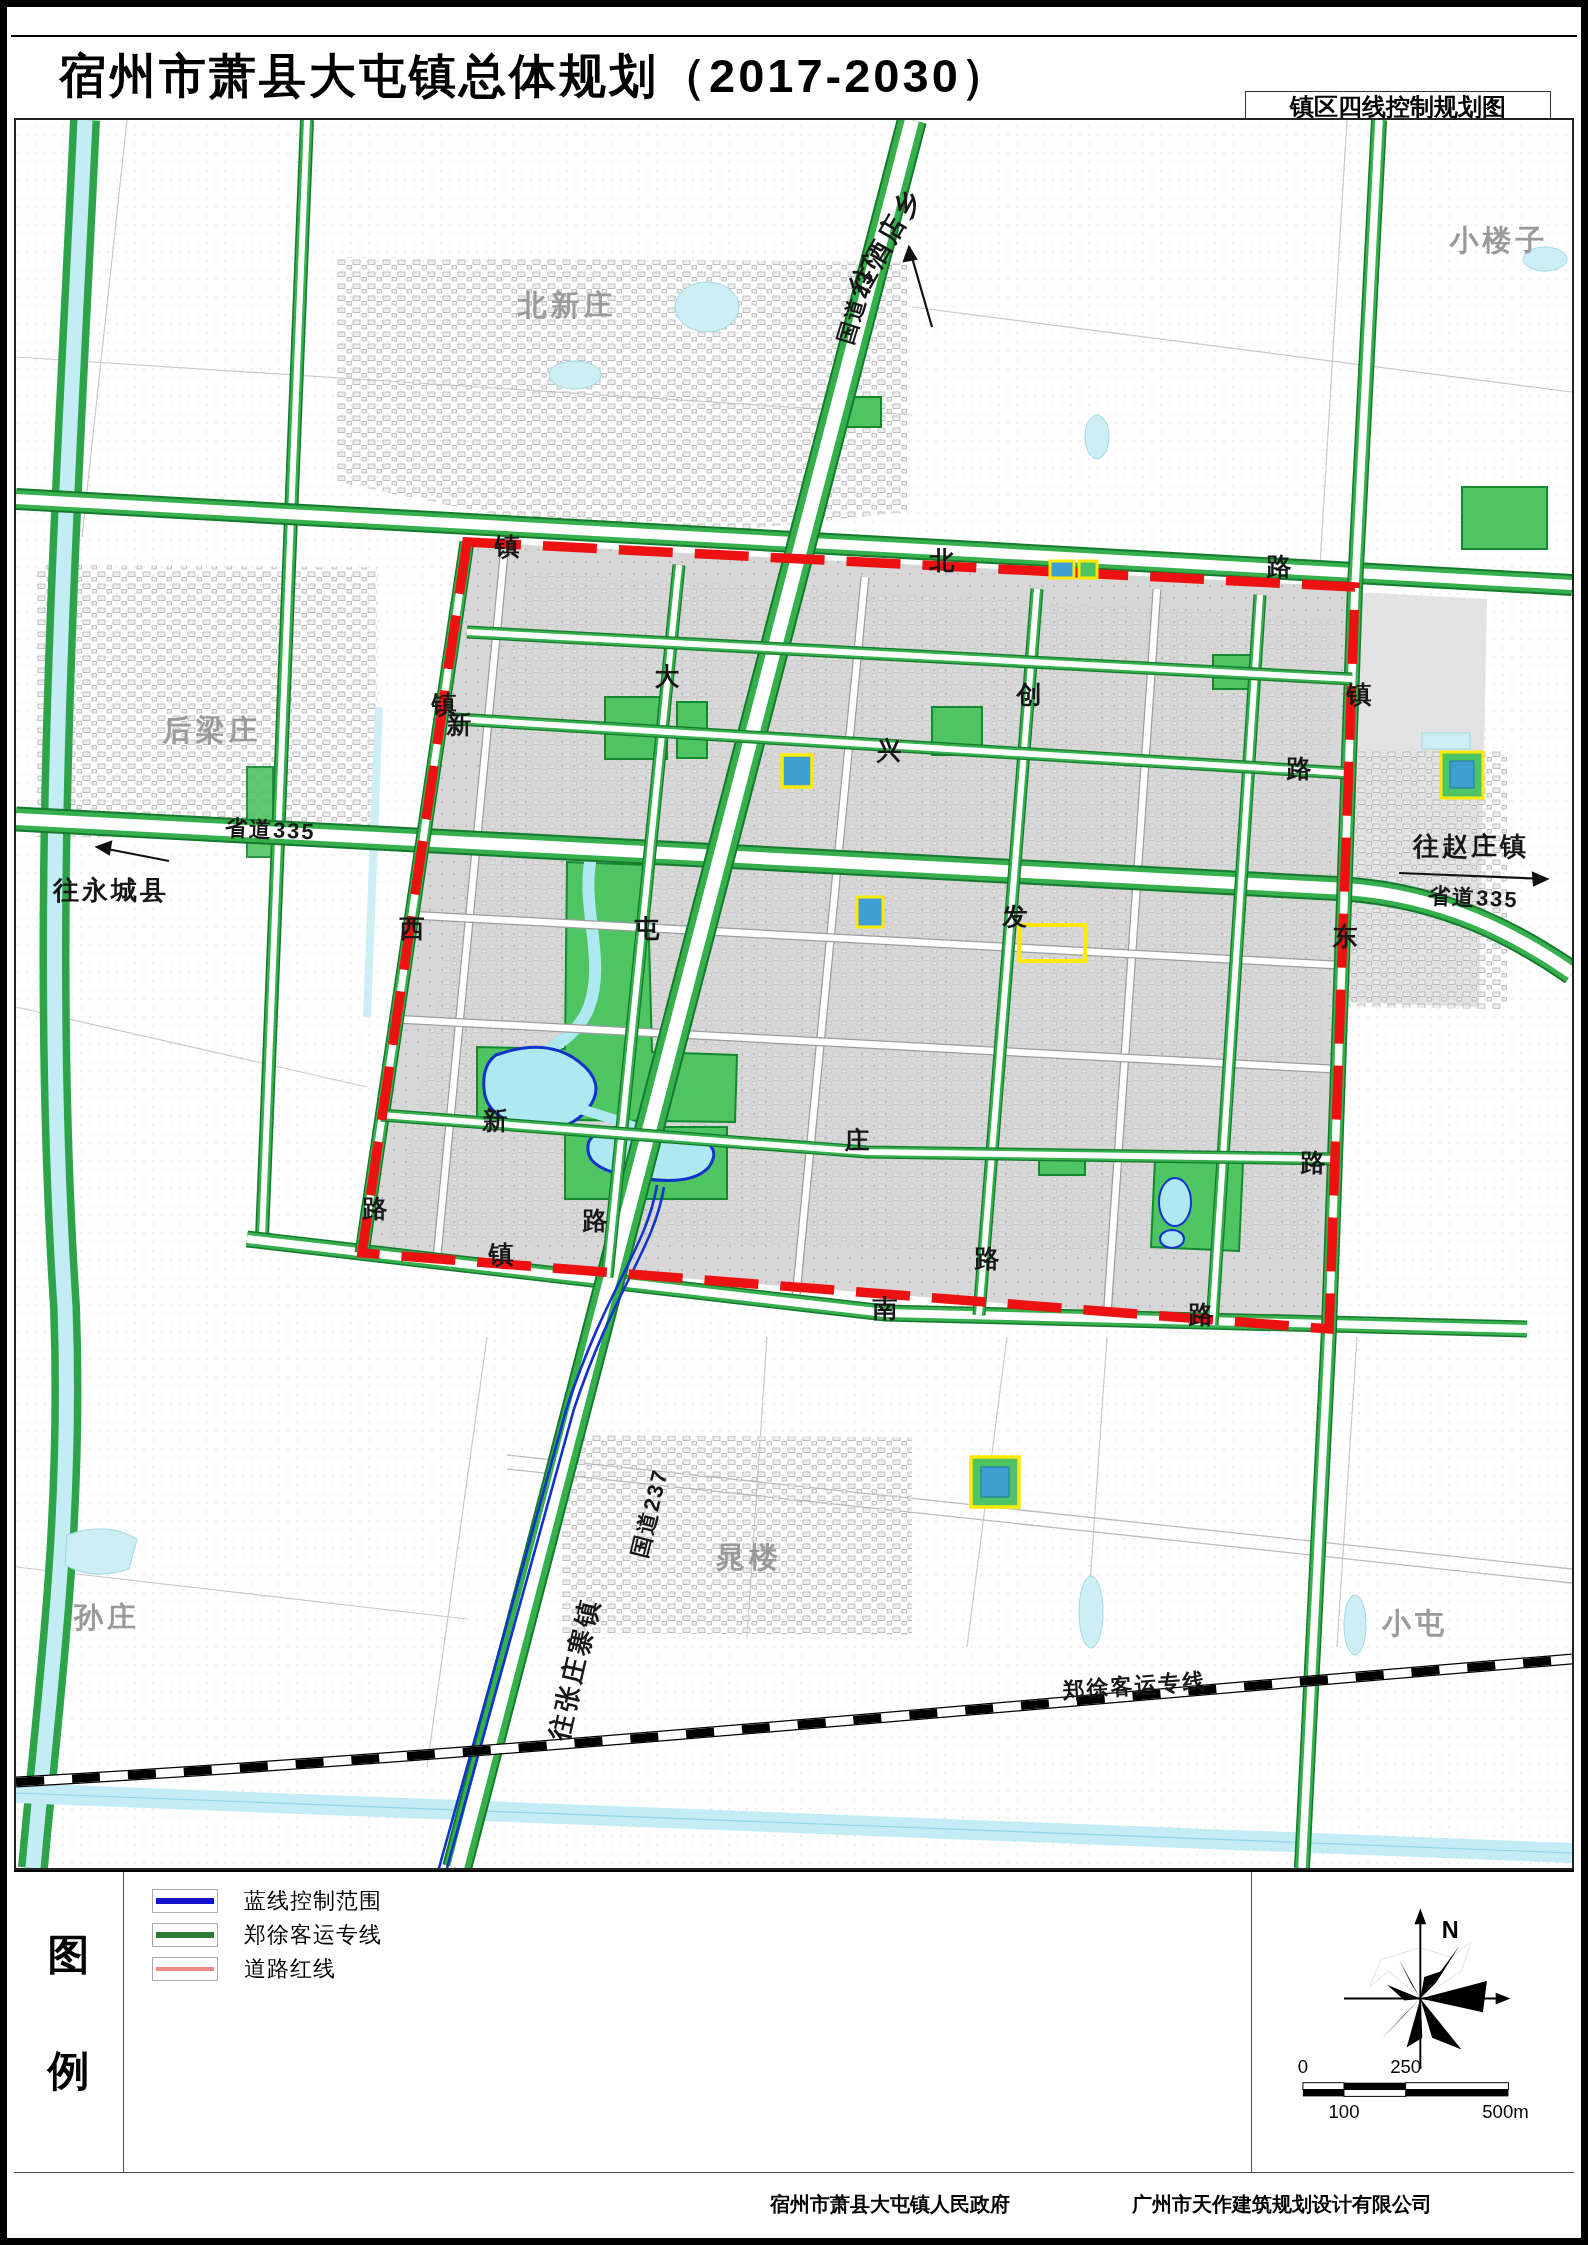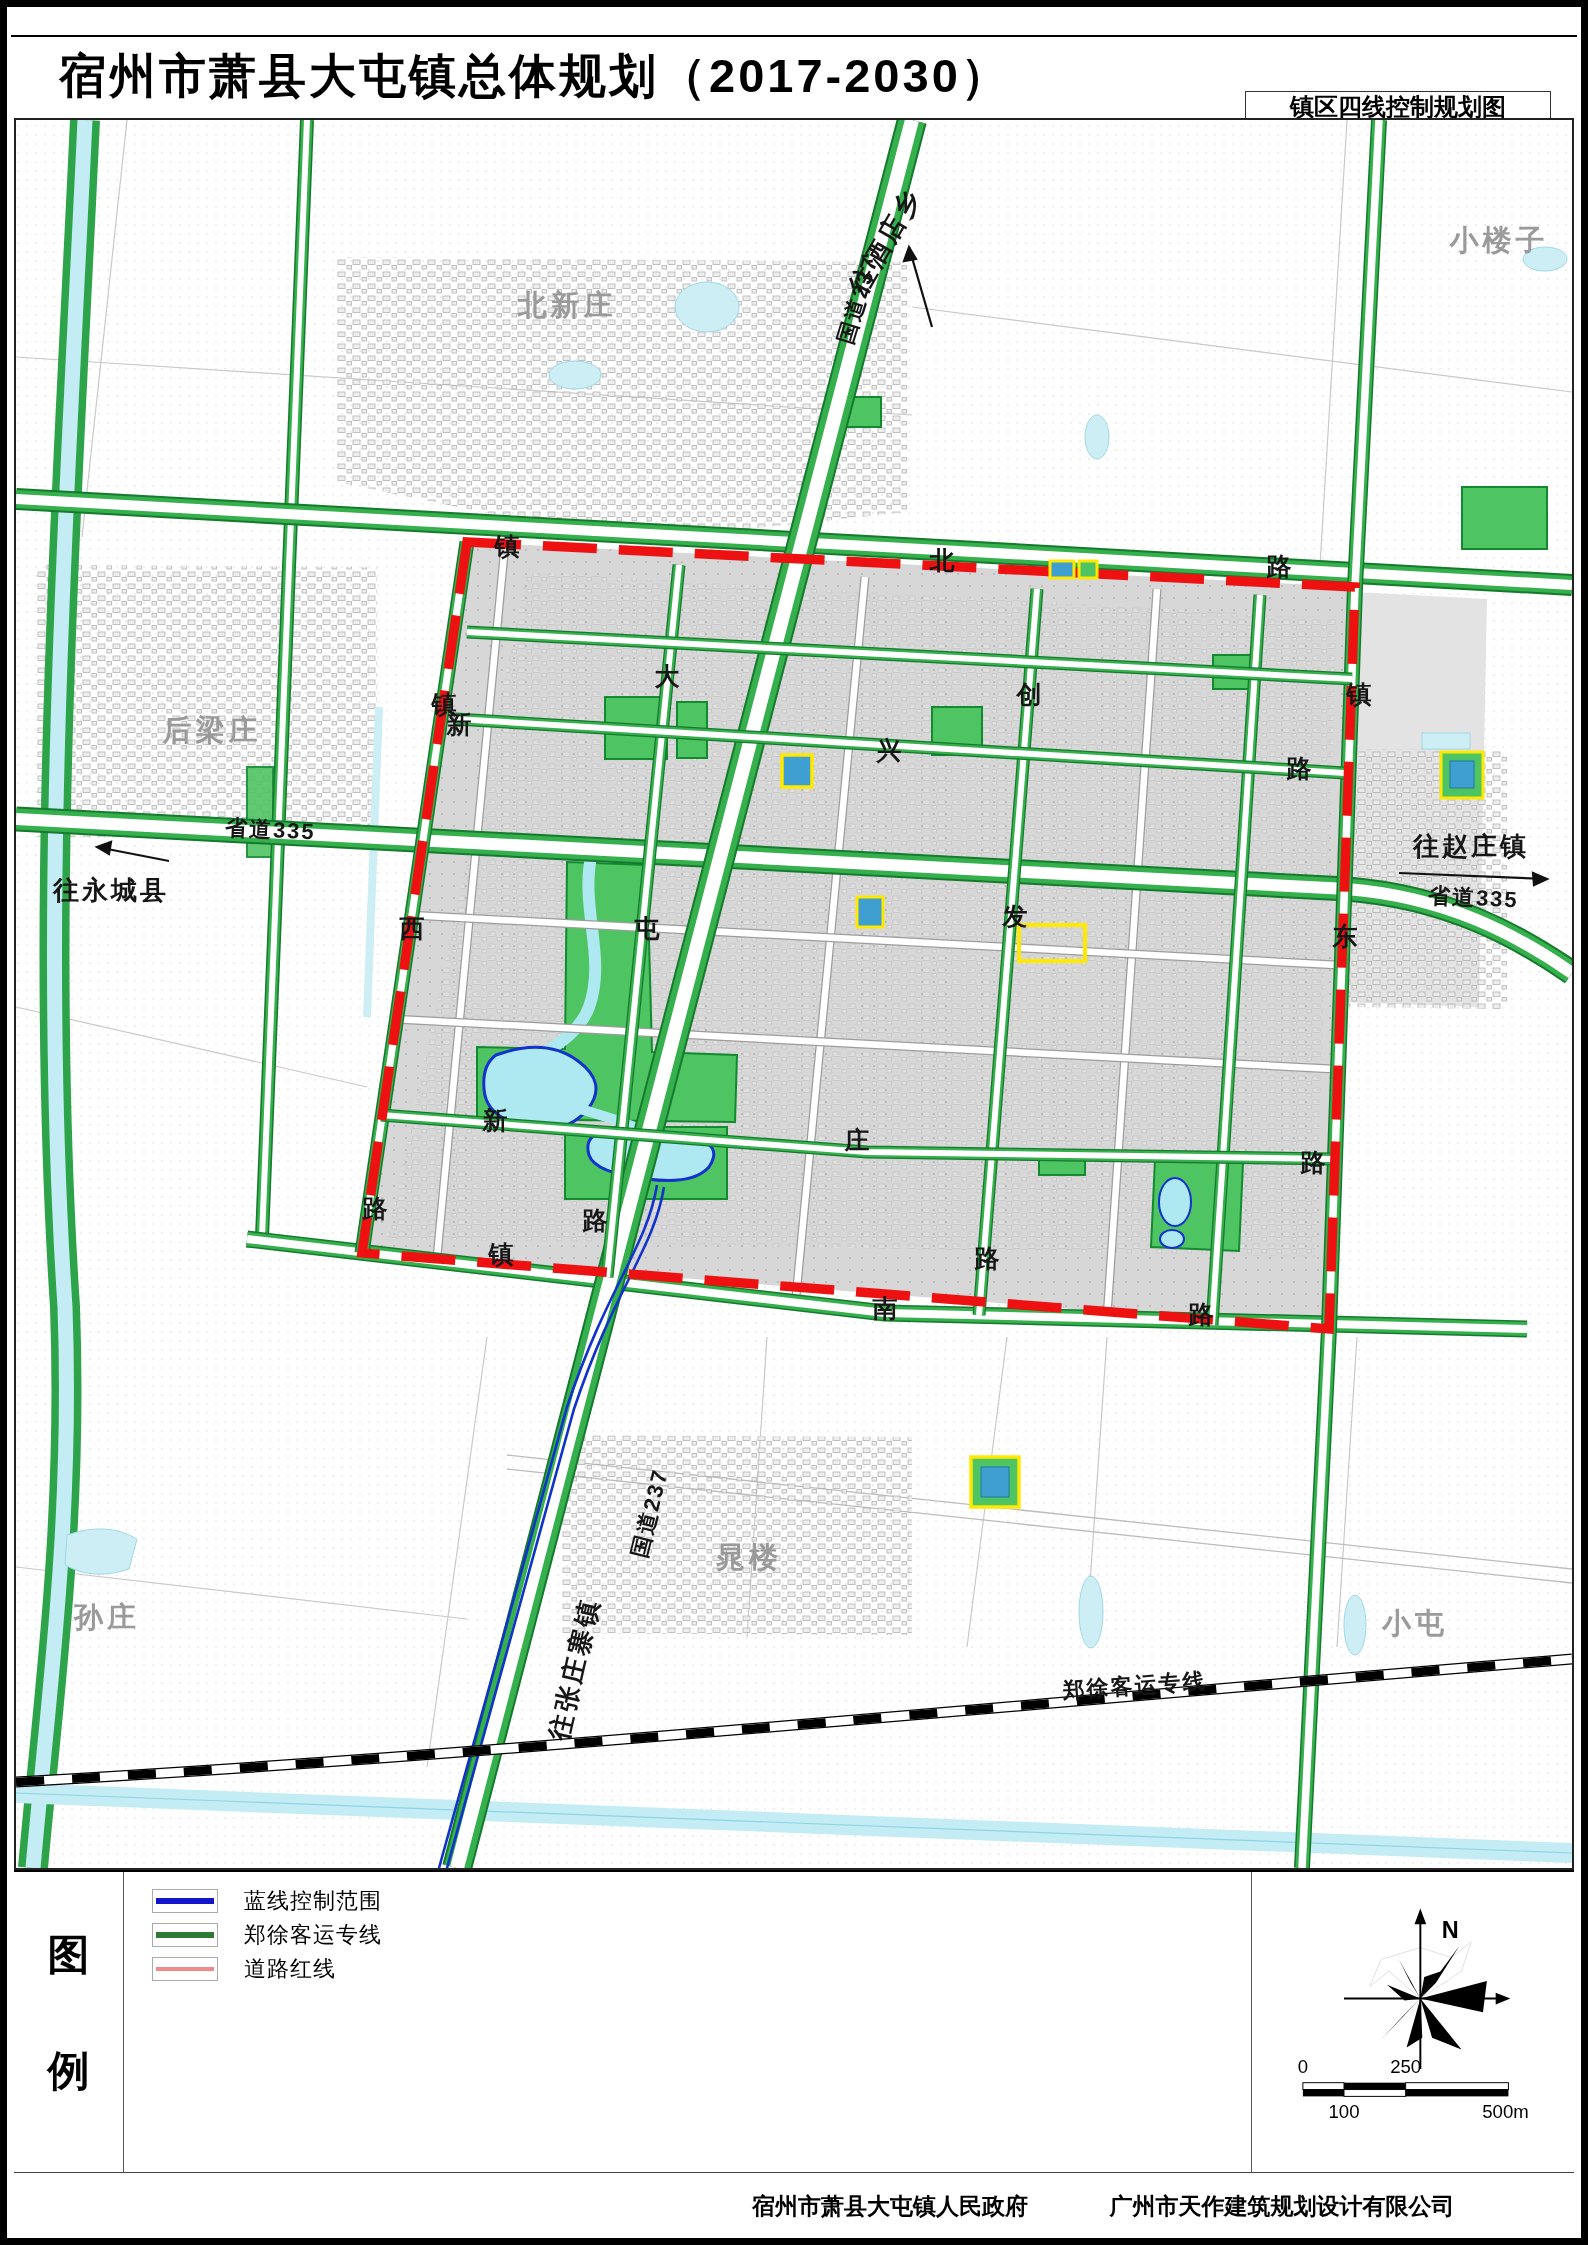--- a/index.html
+++ b/index.html
@@ -28,21 +28,21 @@
   .sw-yellow i{height:5px;margin-top:-2px;background:#ffe900;}
   .sw-blue i{height:6px;margin-top:-3px;background:#1414cc;}
   .sw-green i{height:6px;margin-top:-3px;background:#2d7a35;}
   .sw-redline i{height:4px;margin-top:-2px;background:#f08a8a;}
   .sw-rail i{height:7px;margin-top:-3px;background:repeating-linear-gradient(90deg,#000 0 13px,#fff 13px 22px);border:1px solid #000;}
   .sw-reddash i{height:8px;margin-top:-4px;background:repeating-linear-gradient(90deg,#e90000 0 15px,#fff 15px 23px);}
   .legend-label{font-size:22px;color:#000;letter-spacing:1px;}
   .legend-right{position:absolute;left:1238px;top:0;right:0;bottom:0;}
   
   .footer-band{position:absolute;left:7px;top:2165px;width:1560px;height:66px;border-top:1px solid #444;background:#fff;}
-  .footer-band .org{position:absolute;top:18px;font-size:23px;font-weight:700;color:#000;transform:translateX(-50%);white-space:nowrap;}
+  .footer-band .org{position:absolute;top:18px;font-size:20px;font-weight:700;color:#000;transform:translateX(-50%);white-space:nowrap;}
   .org-left{left:876px;} .org-right{left:1268px;}
 </style>
 </head>
 <body>
 
 <div class="page">
 
   <div class="sheet-line"></div>
   <div class="title">宿州市萧县大屯镇总体规划（2017-2030）</div>
   <div class="subtitle">镇区四线控制规划图</div>

